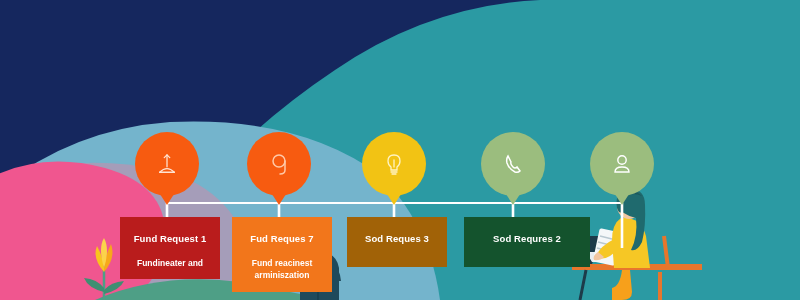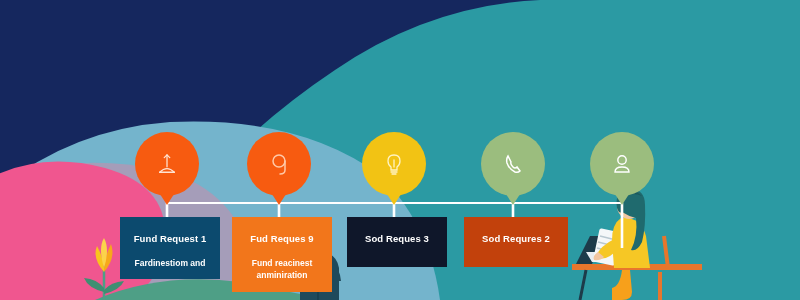--- a/index.html
+++ b/index.html
@@ -177,31 +177,31 @@
   <div class="pin" style="left:590px; top:132px; background:#9bbd7e; color:#9bbd7e;">
     <span class="tail"></span>
     <span>
       <svg width="22" height="22" viewBox="0 0 22 22" fill="none" stroke="#ffffff" stroke-width="1.4" stroke-linecap="round">
         <circle cx="11" cy="7" r="4.2"></circle>
         <path d="M4 19 Q4 14 11 14 Q18 14 18 19 Z"></path>
       </svg>
     </span>
   </div>
 
-  <div class="card" style="left:120px; top:217px; background:#0c4a6e;">
+  <div class="card" style="left:120px; top:217px; background:#b91c1c;">
     <div class="card-title">Fund Request 1</div>
-    <div class="card-desc">Fardinestiom and</div>
+    <div class="card-desc">Fundineater and</div>
   </div>
 
   <div class="card" style="left:232px; top:217px; background:#f2761b;">
-    <div class="card-title">Fud Reques 9</div>
-    <div class="card-desc">Fund reacinest anminiration</div>
-  </div>
-
-  <div class="card" style="left:347px; top:217px; background:#0f172a;text-align:center;">
+    <div class="card-title">Fud Reques 7</div>
+    <div class="card-desc">Fund reacinest arminiszation</div>
+  </div>
+
+  <div class="card" style="left:347px; top:217px; background:#a16207;text-align:center;">
     <div class="card-title">Sod Reques 3</div>
   </div>
 
-  <div class="card" style="left:464px; top:217px; width:104px; background:#c2410c;">
+  <div class="card" style="left:464px; top:217px; width:126px; background:#14532d;">
     <div class="card-title">Sod Requres 2</div>
   </div>
 
 </div>
 
 </body></html>

